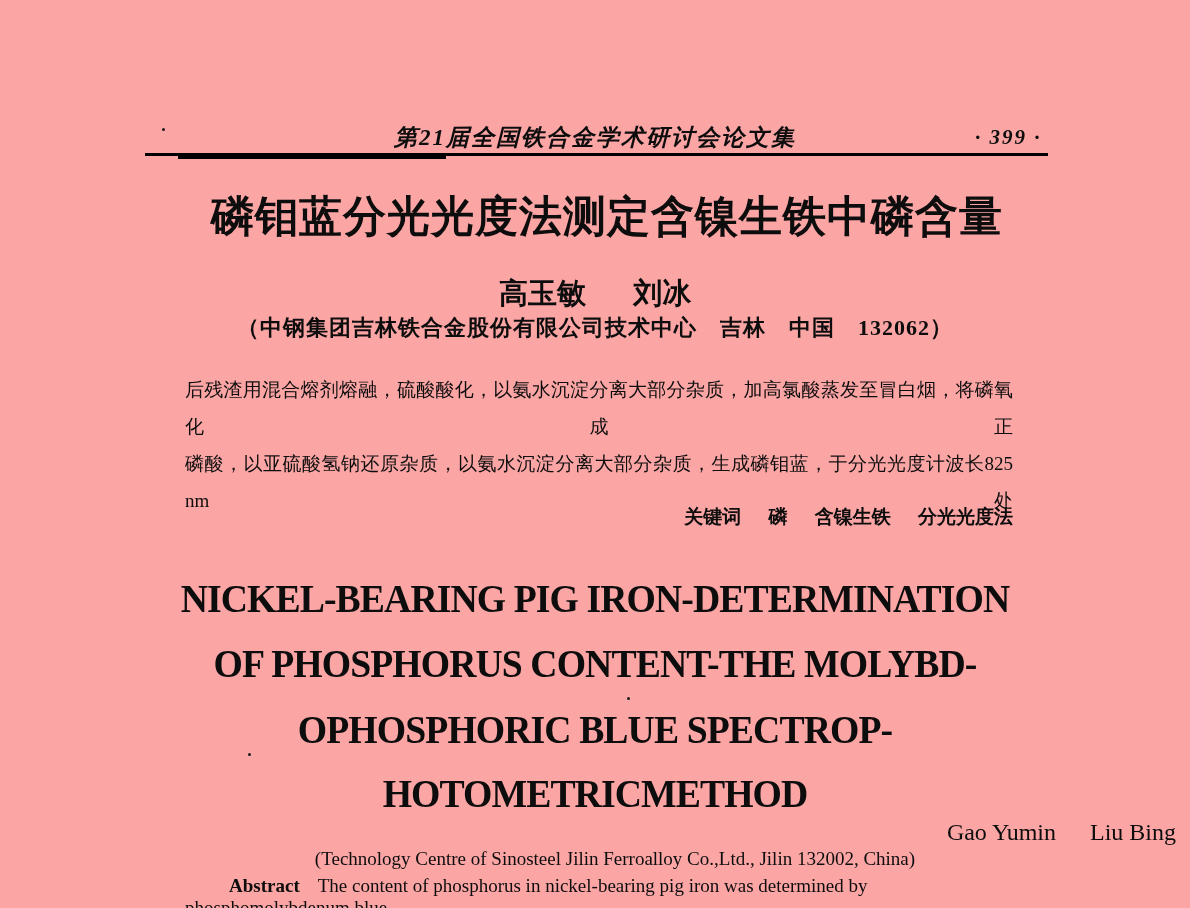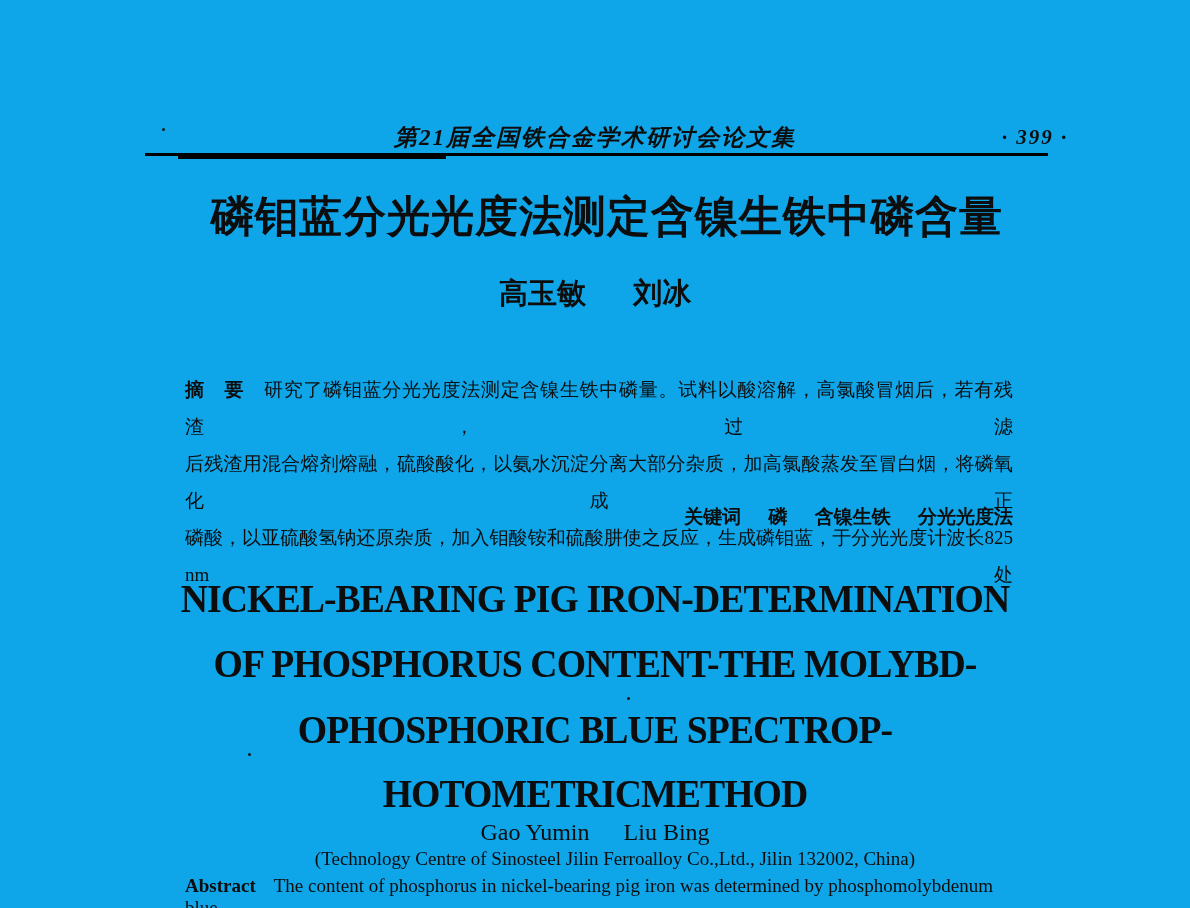--- a/index.html
+++ b/index.html
@@ -4,21 +4,21 @@
 <style>
   html, body {
     margin: 0;
     padding: 0;
     background: #ffffff;
   }
   #page {
     position: relative;
     width: 1190px;
     height: 908px;
-    background: #0ea5e9;
+    background: #fca5a5;
     color: #0d0d0d;
     font-family: "Liberation Serif", "DejaVu Serif", serif;
     overflow: hidden;
   }
   .abs { position: absolute; }
   .center { left: 0; width: 1190px; text-align: center; }
 
   
   .head-title {
     top: 122px;
@@ -28,21 +28,20 @@
     font-weight: 600;
   }
   .page-num {
     top: 125px;
     left: 975px;
     width: 120px;
     font-size: 21px;
     font-style: italic;
     font-weight: 700;
     letter-spacing: 2px;
-    text-align: center;
   }
   .rule-main {
     top: 153px; left: 145px; width: 903px; height: 3px;
     background: #000;
   }
   .rule-thick {
     top: 156px; left: 178px; width: 268px; height: 3px;
     background: #000;
   }
 
@@ -104,34 +103,36 @@
     white-space: nowrap;
   }
   .ten1 { top: 574px; }
   .ten2 { top: 639px; }
   .ten3 { top: 705px; }
   .ten4 { top: 769px; }
 
   .authors-en {
     top: 819px;
     font-size: 24px;
+    text-align: right;
   }
   .authors-en .name { margin: 0 14px; }
   .affil-en {
     top: 848px;
     font-size: 19px;
     padding-left: 20px;
   }
   .abstract-en {
     top: 875px; left: 185px; width: 840px;
     font-size: 19px;
   }
   .abstract-en .label {
     font-weight: 700;
     margin-right: 18px;
+    margin-left: 44px;
   }
 
   
   .speck {
     position: absolute;
     background: #1a1a1a;
     border-radius: 50%;
   }
   .sp1 { left: 162px; top: 128px; width: 3px; height: 3px; }
   .sp2 { left: 627px; top: 697px; width: 3px; height: 3px; }
@@ -147,27 +148,25 @@
   <div class="abs rule-main"></div>
   <div class="abs rule-thick"></div>
 
   <div class="abs center title-zh">磷钼蓝分光光度法测定含镍生铁中磷含量</div>
 
   <div class="abs center authors-zh">
     <span class="name">高玉敏</span>
     <span class="name">刘冰</span>
   </div>
 
+  <div class="abs center affil-zh">（中钢集团吉林铁合金股份有限公司技术中心　吉林　中国　132062）</div>
 
   <div class="abs abstract-zh">
-    <div class="fill">
-      <span class="label">摘　要</span><span>　</span><span>研究了磷钼蓝分光光度法测定含镍生铁中磷量。试料以酸溶解，高氯酸冒烟后，若有残渣，过滤</span>
-    </div>
     <div class="fill">后残渣用混合熔剂熔融，硫酸酸化，以氨水沉淀分离大部分杂质，加高氯酸蒸发至冒白烟，将磷氧化成正</div>
-    <div class="fill">磷酸，以亚硫酸氢钠还原杂质，加入钼酸铵和硫酸肼使之反应，生成磷钼蓝，于分光光度计波长825 nm处</div>
+    <div class="fill">磷酸，以亚硫酸氢钠还原杂质，以氨水沉淀分离大部分杂质，生成磷钼蓝，于分光光度计波长825 nm处</div>
   </div>
 
   <div class="abs kw">
     <span class="label">关键词</span>
     <span class="kw-item">磷</span>
     <span class="kw-item">含镍生铁</span>
     <span class="kw-item">分光光度法</span>
   </div>
 
   <div class="abs center title-en ten1">NICKEL-BEARING PIG IRON-DETERMINATION</div>

